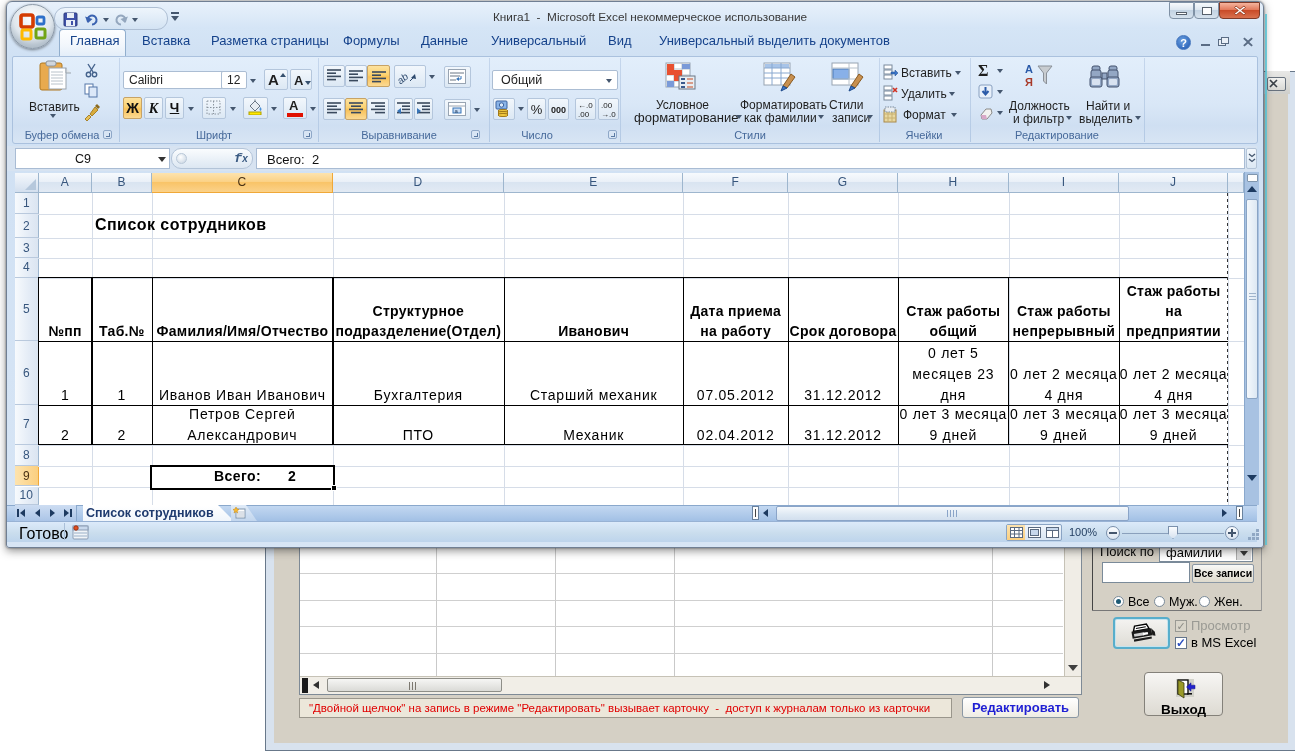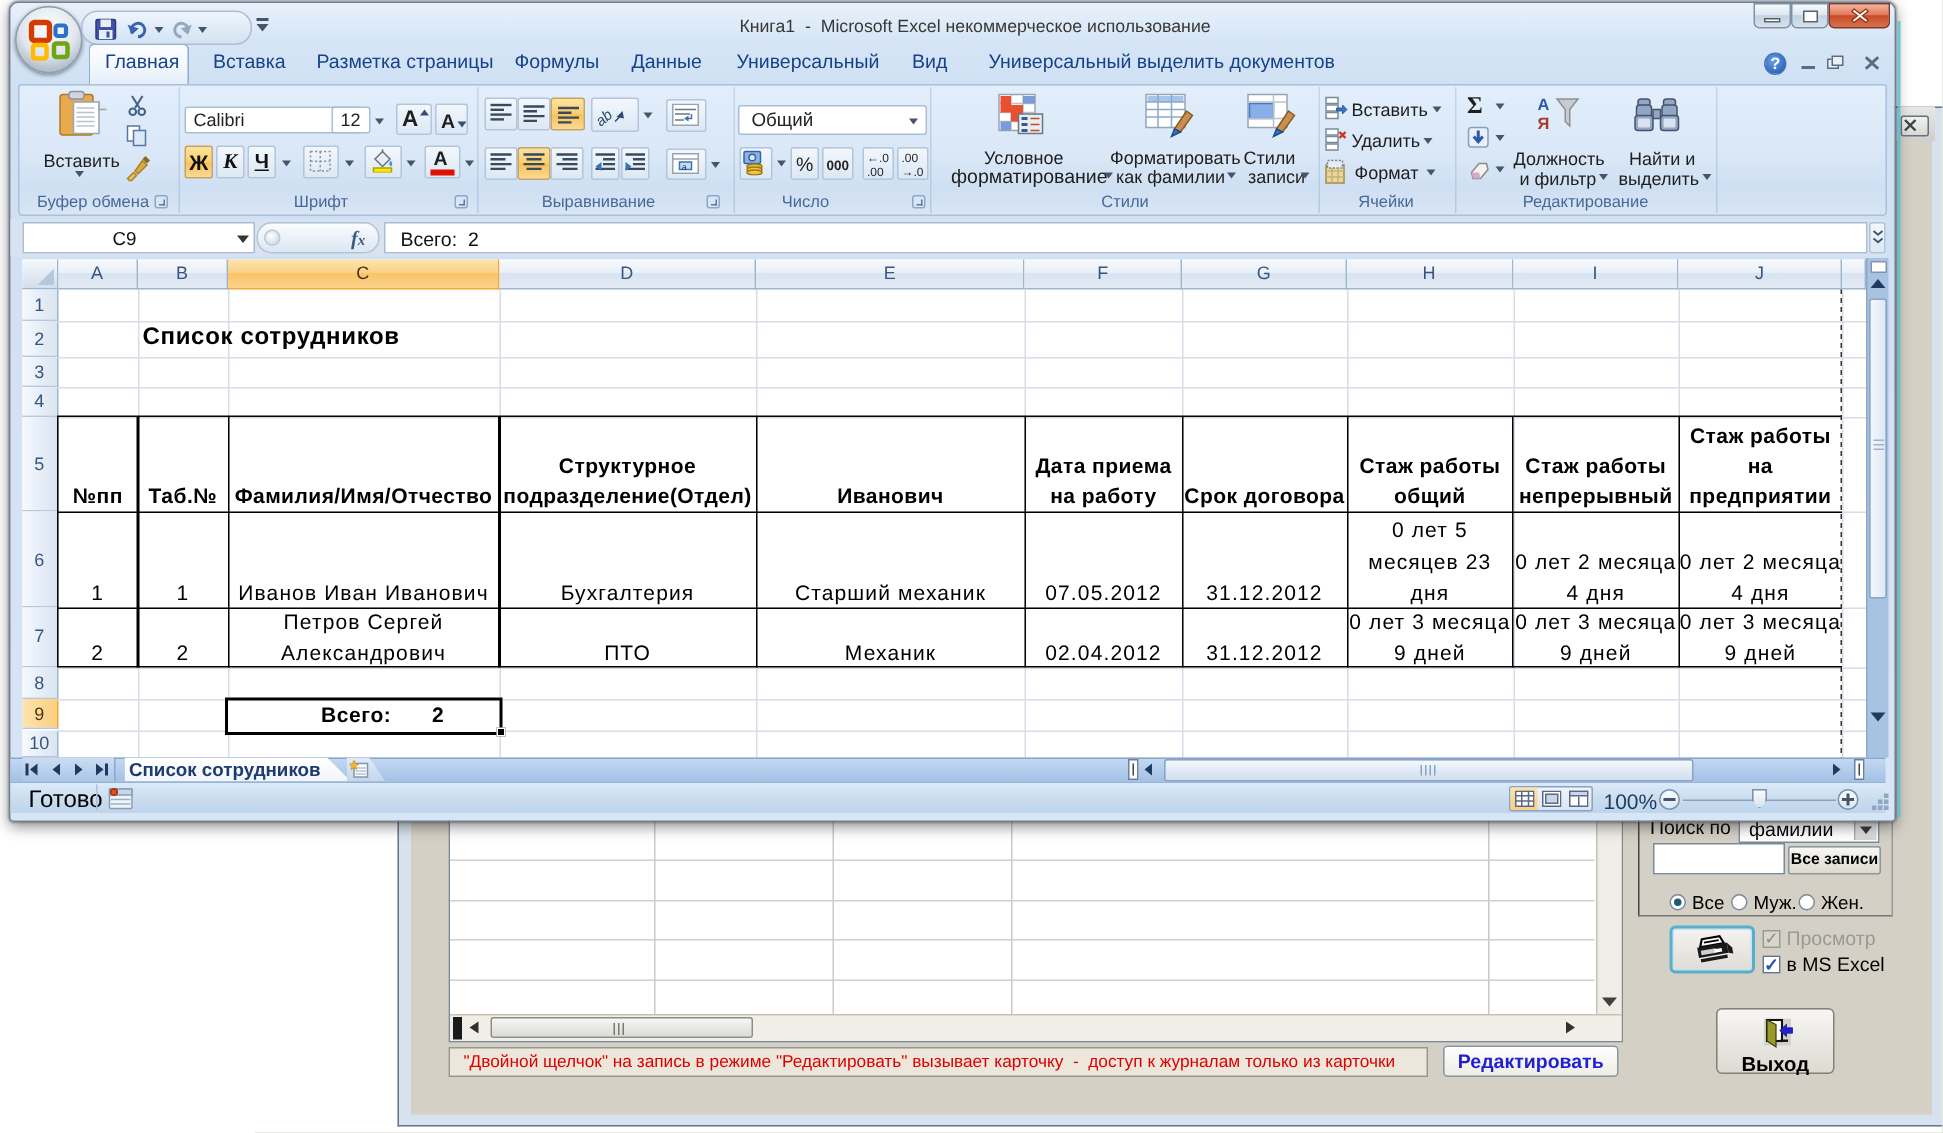--- a/index.html
+++ b/index.html
@@ -507,21 +507,21 @@
 <div class="rtxt" style="left:1079px;top:113px;font-size:12px">выделить</div>
 <div class="td a" style="left:1135px;top:116px"></div>
 
 <div class="a" style="left:7px;top:146px;width:1250px;height:25px;background:#d7e3f1"></div>
 <div class="a" style="left:15px;top:148px;width:155px;height:21px;background:#fff;border:1px solid #a9bcd4">
     <div class="a" style="left:59px;top:3px;font-size:12.5px;color:#111">C9</div>
     <div class="td a" style="left:142px;top:8px;border-top-color:#333;border-left-width:4px;border-right-width:4px;border-top-width:5px"></div>
   </div>
 <div class="a" style="left:171px;top:148px;width:82px;height:21px;background:linear-gradient(#fafcfe,#dce7f2);border:1px solid #b3c4d8;border-radius:10px">
 <div class="a" style="left:4px;top:4px;width:11px;height:11px;border-radius:50%;background:radial-gradient(circle at 40% 35%,#fff,#c4d2e0);border:1px solid #b9c8d8"></div>
-<div class="a" style="left:62px;top:2px;font-size:13.5px;font-style:italic;font-weight:bold;color:#3b5b83;font-family:Liberation Serif, serif">f<span style="font-size:10px">x</span></div>
+<div class="a" style="left:62px;top:2px;font-size:13.5px;font-style:italic;font-weight:bold;color:#3b5b83;font-family:Liberation Mono, monospace">f<span style="font-size:10px">x</span></div>
   </div>
 <div class="a" style="left:256px;top:148px;width:989px;height:21px;background:#fff;border:1px solid #a9bcd4">
     <div class="a" style="left:10px;top:3px;font-size:13px;color:#111">Всего:&nbsp; 2</div>
   </div>
 <div class="a" style="left:1246px;top:148px;width:11px;height:21px;background:linear-gradient(#f2f7fc,#dce8f4);border:1px solid #b3c4d8;border-radius:2px">
 <svg width="8" height="12" style="position:absolute;left:1px;top:4px" viewBox="0 0 8 12">
       <path d="M1 1 L4 3.5 L7 1" fill="none" stroke="#44566e" stroke-width="1.3"></path>
       <path d="M1 6 L4 8.5 L7 6" fill="none" stroke="#44566e" stroke-width="1.3"></path>
     </svg>
   </div>
@@ -686,21 +686,21 @@
   </svg>
 <svg width="13" height="11" style="position:absolute;left:1028px;top:527px" viewBox="0 0 13 11">
     <rect x="0.5" y="0.5" width="12" height="10" fill="#fff" stroke="#5a6a80"></rect>
     <rect x="2.5" y="2.5" width="8" height="6" fill="#c8d8ec" stroke="#5a6a80"></rect>
   </svg>
 <svg width="13" height="11" style="position:absolute;left:1046px;top:527px" viewBox="0 0 13 11">
     <rect x="0.5" y="0.5" width="12" height="10" fill="#fff" stroke="#5a6a80"></rect>
     <rect x="0.5" y="0.5" width="12" height="3" fill="#c8d8ec" stroke="#5a6a80"></rect>
     <line x1="6.5" y1="4" x2="6.5" y2="11" stroke="#5a6a80"></line>
   </svg>
-<div class="a" style="left:1069px;top:526px;font-size:14px;color:#1e3a5e">100%</div>
+<div class="a" style="left:1069px;top:526px;font-size:11px;color:#1e3a5e">100%</div>
 <div class="a" style="left:1106px;top:526px;width:14px;height:14px;border-radius:50%;background:linear-gradient(#fafcfe,#dce6f2);border:1px solid #7a90ac"></div>
 <div class="a" style="left:1109px;top:532px;width:8px;height:2px;background:#44566e"></div>
 <div class="a" style="left:1122px;top:532.5px;width:102px;height:1.5px;background:#8aa0bc"></div>
 <div class="a" style="left:1168px;top:526px;width:10px;height:13px;background:linear-gradient(#fafcfe,#d8e3f0);border:1px solid #7a90ac;clip-path:polygon(0 0,100% 0,100% 60%,50% 100%,0 60%)"></div>
 <div class="a" style="left:1225px;top:526px;width:14px;height:14px;border-radius:50%;background:linear-gradient(#fafcfe,#dce6f2);border:1px solid #7a90ac"></div>
 <div class="a" style="left:1228px;top:532px;width:8px;height:2px;background:#44566e"></div>
 <div class="a" style="left:1231px;top:529px;width:2px;height:8px;background:#44566e"></div>
 <div class="a" style="left:1256px;top:529px;width:2.5px;height:2.5px;background:#90a8c4"></div>
 <div class="a" style="left:1252px;top:533px;width:2.5px;height:2.5px;background:#90a8c4"></div>
 <div class="a" style="left:1256px;top:533px;width:2.5px;height:2.5px;background:#90a8c4"></div>

